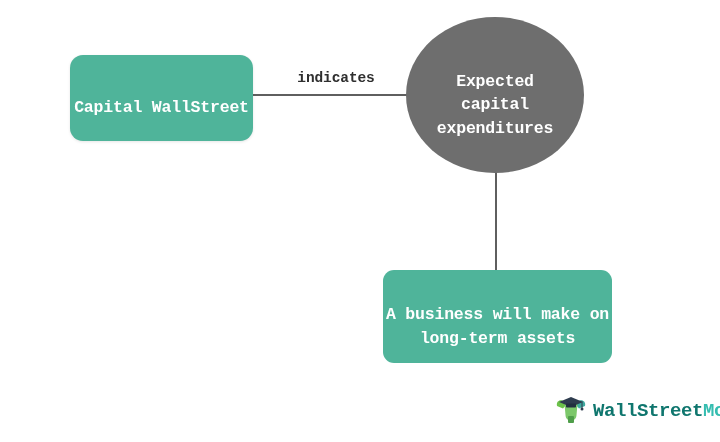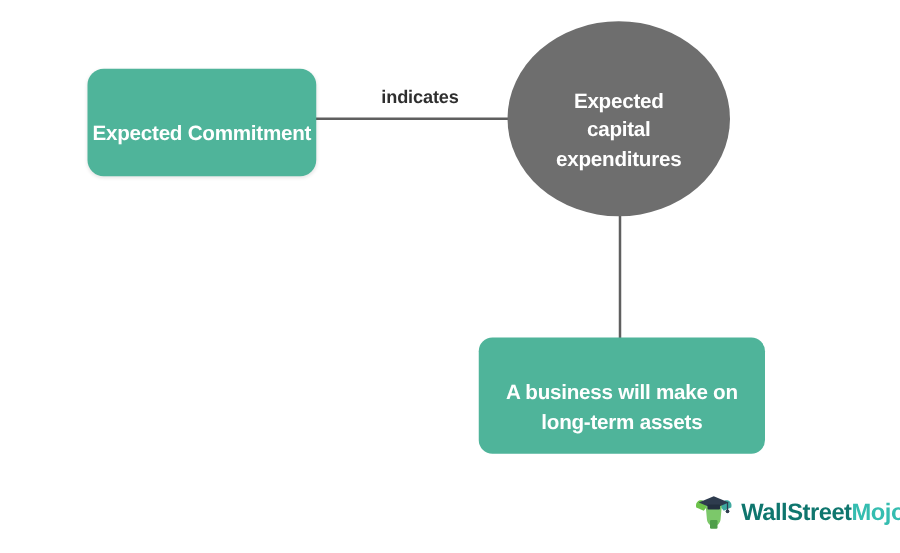--- a/index.html
+++ b/index.html
@@ -10,20 +10,21 @@
   }
   body {
     font-family: "Liberation Sans", sans-serif;
   }
   #canvas {
     position: relative;
     width: 720px;
     height: 442px;
     background: #ffffff;
     overflow: hidden;
+    font-family: Liberation Mono, monospace;
   }
 
   
   .connector {
     position: absolute;
     background: #5f5f5f;
   }
   .connector-h {
     left: 252px;
     top: 94px;
@@ -133,21 +134,21 @@
 
 <div id="canvas">
 
   <div class="connector connector-h"></div>
 
   <div class="edge-label">indicates</div>
 
   <div class="connector connector-v"></div>
 
   <div class="node node-rounded">
-    <span class="node-text">Expected Commitment</span>
+    <span class="node-text">Capital WallStreet</span>
   </div>
 
   <div class="node node-ellipse">
     <span class="node-text">Expected capital expenditures</span>
   </div>
 
   <div class="node node-rect">
     <span class="node-text">A business will make on long-term assets</span>
   </div>
 

